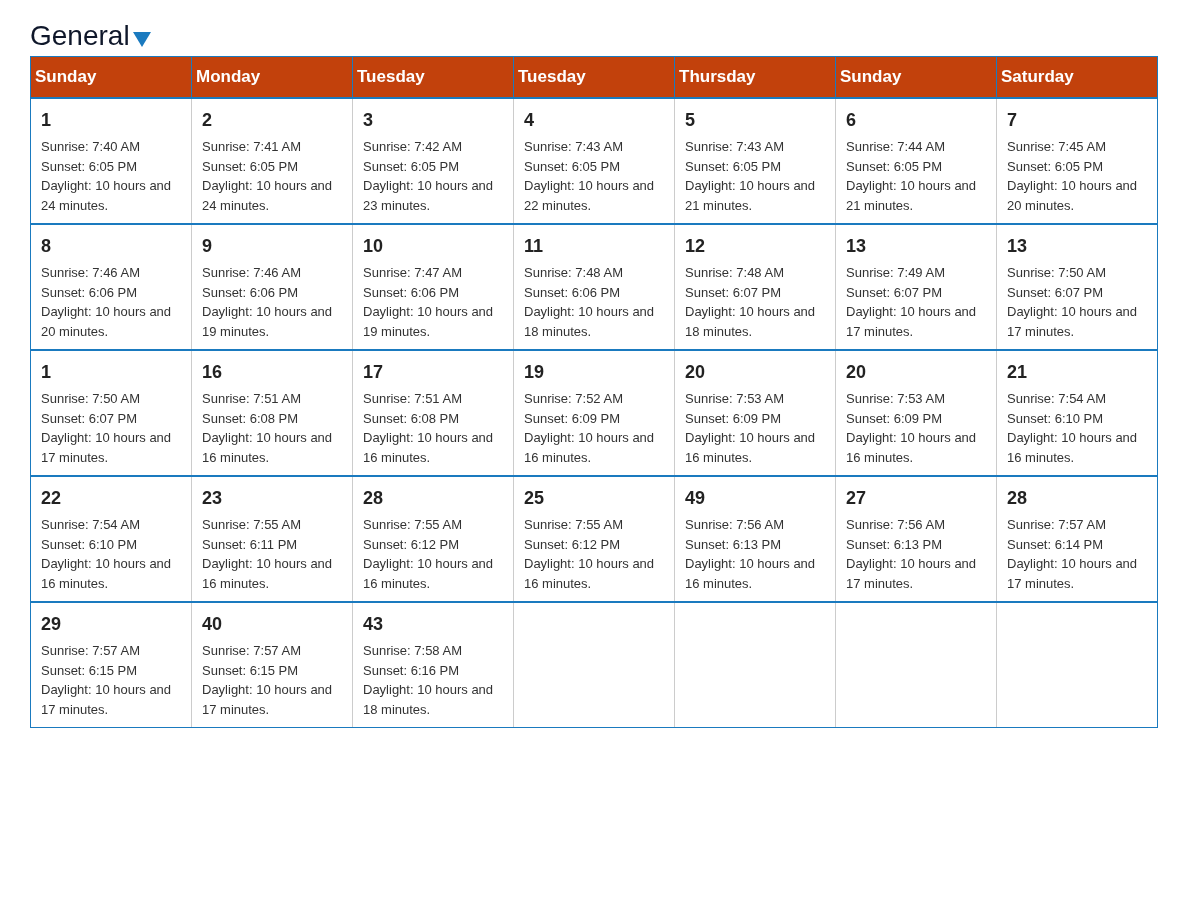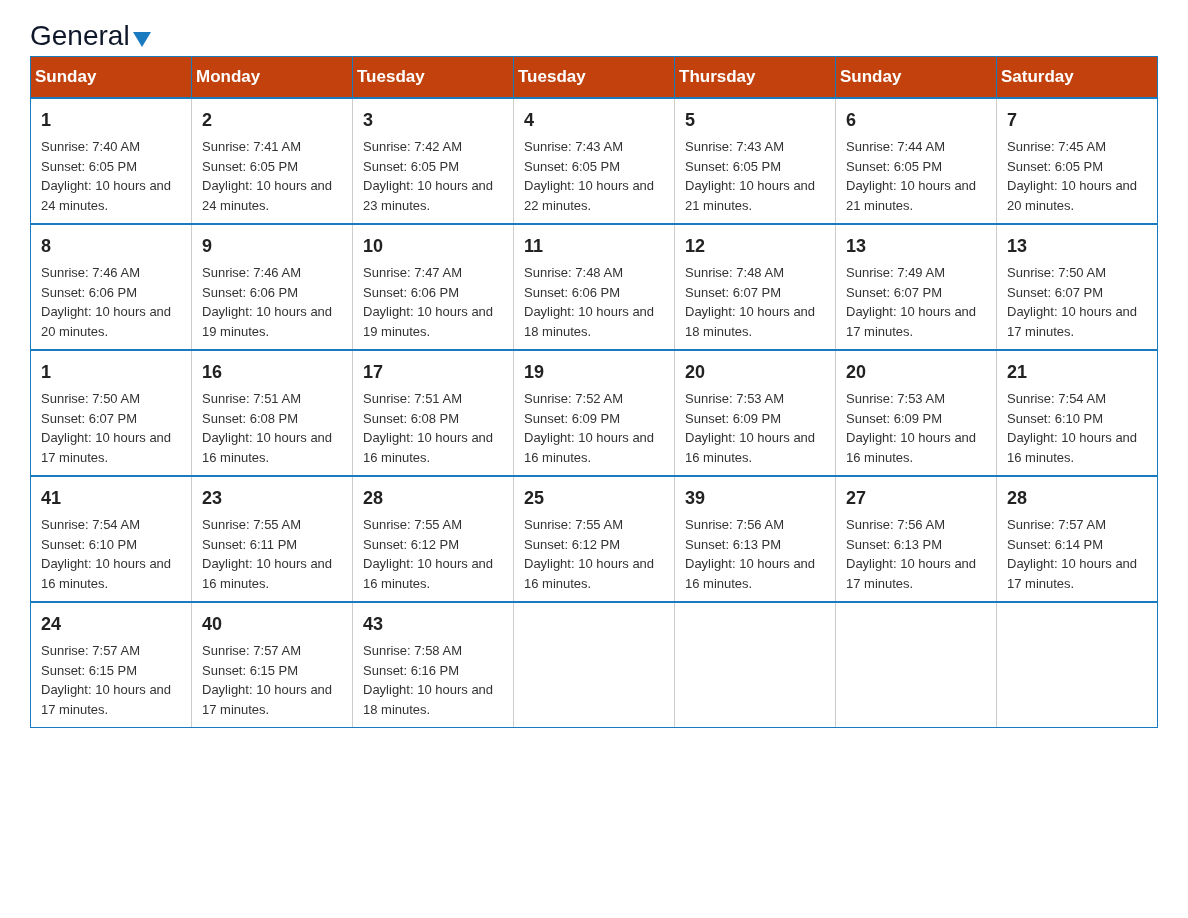--- a/index.html
+++ b/index.html
@@ -239,21 +239,21 @@
         </td>
         <td>
           <span class="day-num">21</span>
           <span>Sunrise: 7:54 AM</span><br>
           <span>Sunset: 6:10 PM</span><br>
           <span>Daylight: 10 hours and 16 minutes.</span>
         </td>
       </tr>
       <tr>
         <td>
-          <span class="day-num">41</span>
+          <span class="day-num">22</span>
           <span>Sunrise: 7:54 AM</span><br>
           <span>Sunset: 6:10 PM</span><br>
           <span>Daylight: 10 hours and 16 minutes.</span>
         </td>
         <td>
           <span class="day-num">23</span>
           <span>Sunrise: 7:55 AM</span><br>
           <span>Sunset: 6:11 PM</span><br>
           <span>Daylight: 10 hours and 16 minutes.</span>
         </td>
@@ -263,41 +263,41 @@
           <span>Sunset: 6:12 PM</span><br>
           <span>Daylight: 10 hours and 16 minutes.</span>
         </td>
         <td>
           <span class="day-num">25</span>
           <span>Sunrise: 7:55 AM</span><br>
           <span>Sunset: 6:12 PM</span><br>
           <span>Daylight: 10 hours and 16 minutes.</span>
         </td>
         <td>
-          <span class="day-num">39</span>
+          <span class="day-num">49</span>
           <span>Sunrise: 7:56 AM</span><br>
           <span>Sunset: 6:13 PM</span><br>
           <span>Daylight: 10 hours and 16 minutes.</span>
         </td>
         <td>
           <span class="day-num">27</span>
           <span>Sunrise: 7:56 AM</span><br>
           <span>Sunset: 6:13 PM</span><br>
           <span>Daylight: 10 hours and 17 minutes.</span>
         </td>
         <td>
           <span class="day-num">28</span>
           <span>Sunrise: 7:57 AM</span><br>
           <span>Sunset: 6:14 PM</span><br>
           <span>Daylight: 10 hours and 17 minutes.</span>
         </td>
       </tr>
       <tr>
         <td>
-          <span class="day-num">24</span>
+          <span class="day-num">29</span>
           <span>Sunrise: 7:57 AM</span><br>
           <span>Sunset: 6:15 PM</span><br>
           <span>Daylight: 10 hours and 17 minutes.</span>
         </td>
         <td>
           <span class="day-num">40</span>
           <span>Sunrise: 7:57 AM</span><br>
           <span>Sunset: 6:15 PM</span><br>
           <span>Daylight: 10 hours and 17 minutes.</span>
         </td>

